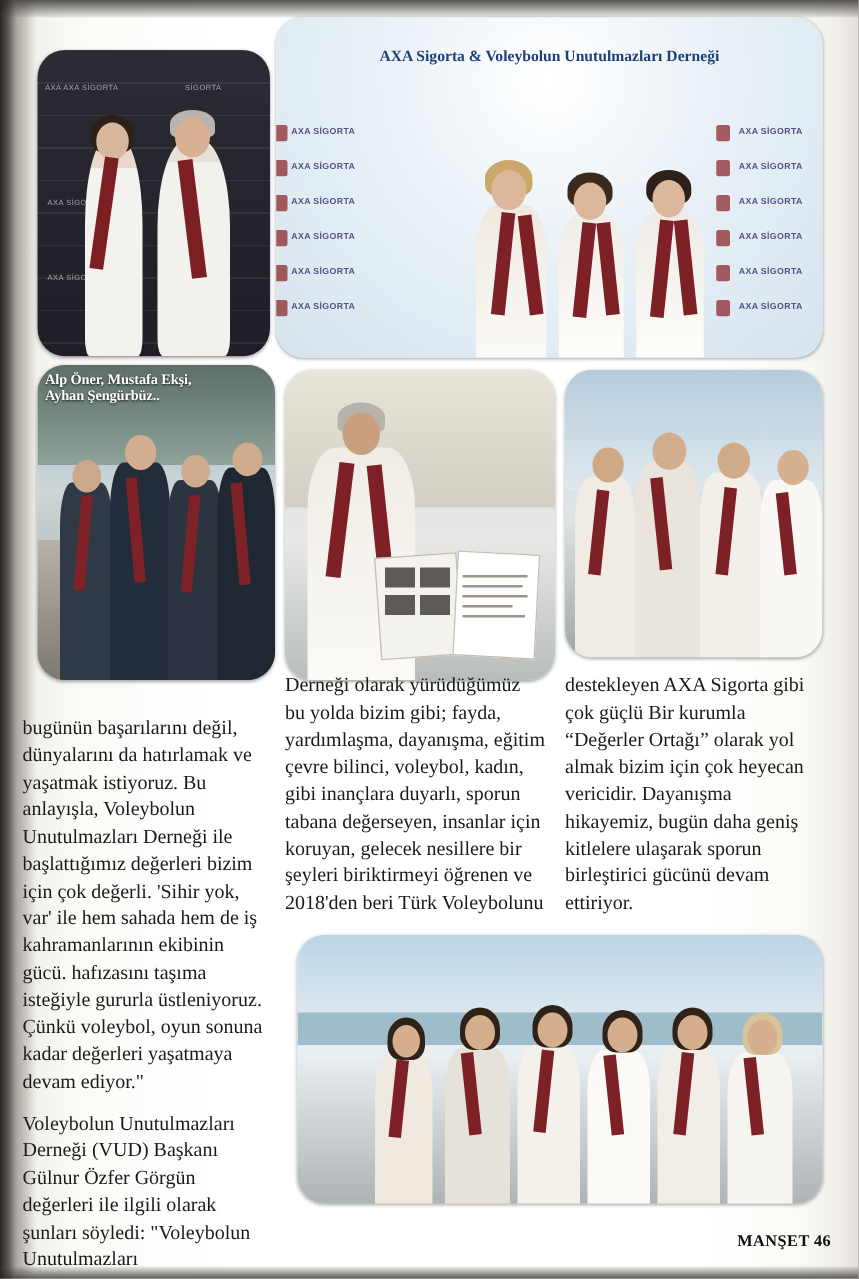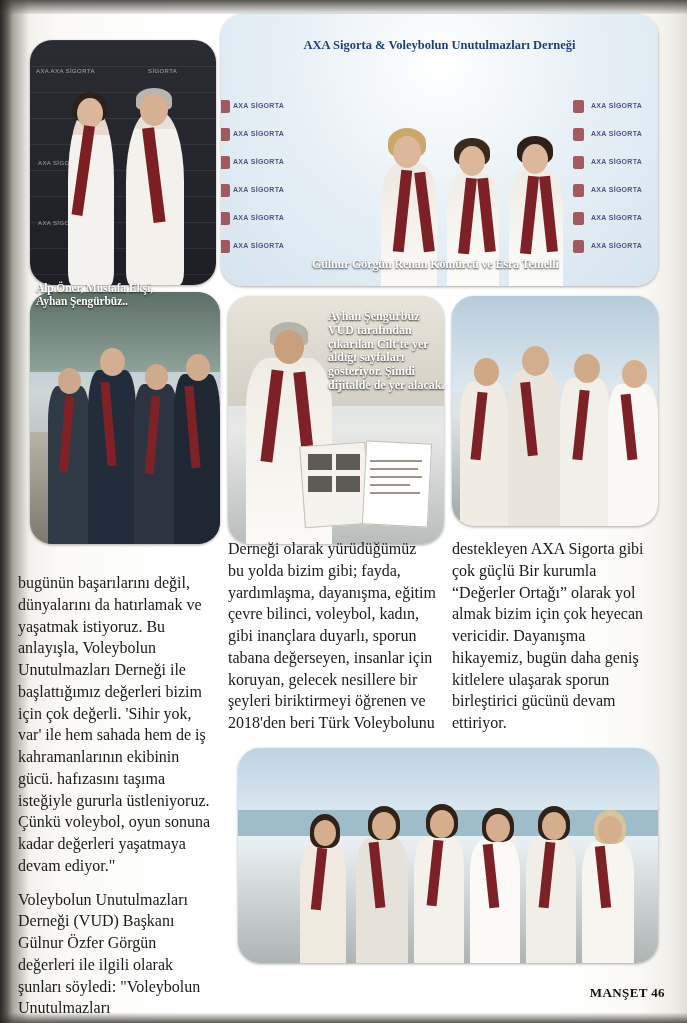--- a/index.html
+++ b/index.html
@@ -198,21 +198,21 @@
   #m2-head { left: 70px; top: 56px; width: 25px; height: 28px; background: #d3ae90; border-radius: 50%; }
   #m3 { left: 104px; top: 92px; width: 44px; height: 160px; background: #2c3442; }
   #m3-head { left: 115px; top: 72px; width: 23px; height: 26px; background: #cfaa8c; border-radius: 50%; }
   #m4 { left: 144px; top: 82px; width: 46px; height: 170px; background: #1f2733; }
   #m4-head { left: 156px; top: 62px; width: 24px; height: 27px; background: #d0ab8d; border-radius: 50%; }
   .m-sash { position: absolute; width: 9px; background: #7e2227; }
   #m-s1 { left: 32px; top: 104px; height: 76px; transform: rotate(5deg); }
   #m-s2 { left: 74px; top: 90px; height: 84px; transform: rotate(-5deg); }
   #m-s3 { left: 118px; top: 104px; height: 78px; transform: rotate(5deg); }
   #m-s4 { left: 158px; top: 94px; height: 82px; transform: rotate(-5deg); }
-  #cap-men { left: 36px; top: 282px; width: 190px; font-size: 11.5px; }
+  #cap-men { left: 36px; top: 298px; width: 190px; font-size: 11.5px; }
 
   
   #photo-book {
     left: 228px; top: 296px; width: 216px; height: 248px;
     background: linear-gradient(to bottom, #cfd7db 0%, #e7e9e6 55%, #b8bdbb 100%);
   }
   #book-wall { position: absolute; left: 0; top: 0; width: 216px; height: 110px; background: linear-gradient(to bottom,#e9e4d9,#d4cfc4); }
   #bk-man { position: absolute; left: 18px; top: 62px; width: 86px; height: 186px; background: linear-gradient(to bottom,#f0ece5,#fbfaf6); border-radius: 26% 26% 0 0; }
   #bk-head { position: absolute; left: 46px; top: 34px; width: 30px; height: 34px; background: #c9a07e; border-radius: 50%; }
   #bk-hair { position: absolute; left: 42px; top: 26px; width: 38px; height: 24px; background: #b7b2aa; border-radius: 50% 50% 20% 20%; }
@@ -358,21 +358,20 @@
     <div class="stage-person" id="s-w2-head"></div>
     <div class="s-sash" id="s-sash3"></div>
     <div class="s-sash" id="s-sash4"></div>
 
     <div class="stage-person" id="s-w3"></div>
     <div class="stage-person" id="s-w3-hair"></div>
     <div class="stage-person" id="s-w3-head"></div>
     <div class="s-sash" id="s-sash5"></div>
     <div class="s-sash" id="s-sash6"></div>
   </div>
-  <div class="cap" id="cap-stage">Gülnur Görgün Renan Kömürcü ve Esra Temelli</div>
 
   <div class="photo" id="photo-men">
     <div id="men-wall"></div>
     <div id="men-floor"></div>
     <div class="man" id="m1"></div>
     <div class="man" id="m1-head"></div>
     <div class="m-sash" id="m-s1"></div>
     <div class="man" id="m2"></div>
     <div class="man" id="m2-head"></div>
     <div class="m-sash" id="m-s2"></div>
@@ -398,21 +397,20 @@
     <div class="bk-photo-cell" id="bk-c1"></div>
     <div class="bk-photo-cell" id="bk-c2"></div>
     <div class="bk-photo-cell" id="bk-c3"></div>
     <div class="bk-photo-cell" id="bk-c4"></div>
     <div class="bk-line" id="bk-l1"></div>
     <div class="bk-line" id="bk-l2"></div>
     <div class="bk-line" id="bk-l3"></div>
     <div class="bk-line" id="bk-l4"></div>
     <div class="bk-line" id="bk-l5"></div>
   </div>
-  <div id="callout-book">Ayhan Şengürbüz VUD tarafından çıkarılan Cilt'te yer aldığı sayfaları gösteriyor. Şimdi dijitalde de yer alacak.</div>
 
   <div class="photo" id="photo-tanju">
     <div id="tj-window"></div>
     <div class="tj-p" id="tj1"></div>
     <div class="tj-p" id="tj1-head"></div>
     <div class="tj-sash" id="tj-s1"></div>
     <div class="tj-p" id="tj2"></div>
     <div class="tj-p" id="tj2-head"></div>
     <div class="tj-sash" id="tj-s2"></div>
     <div class="tj-p" id="tj3"></div>

